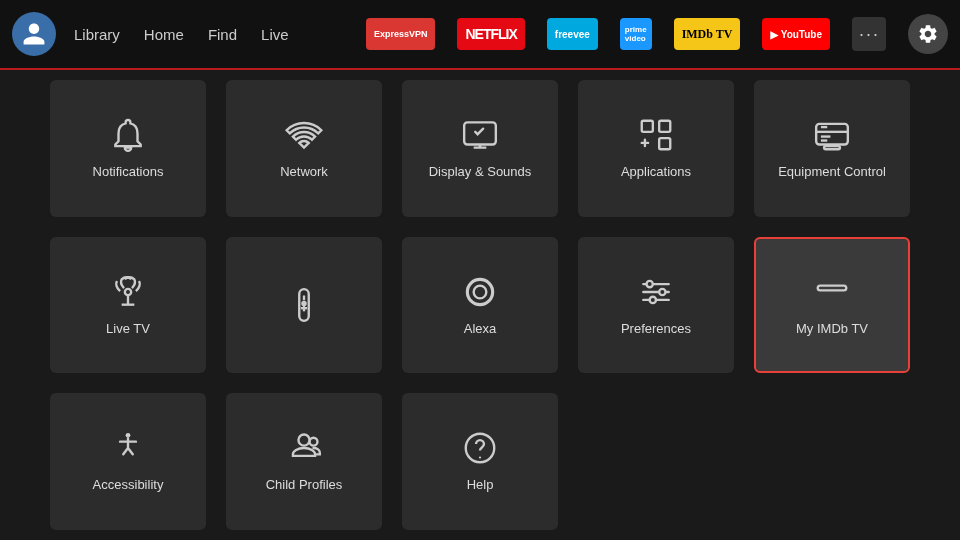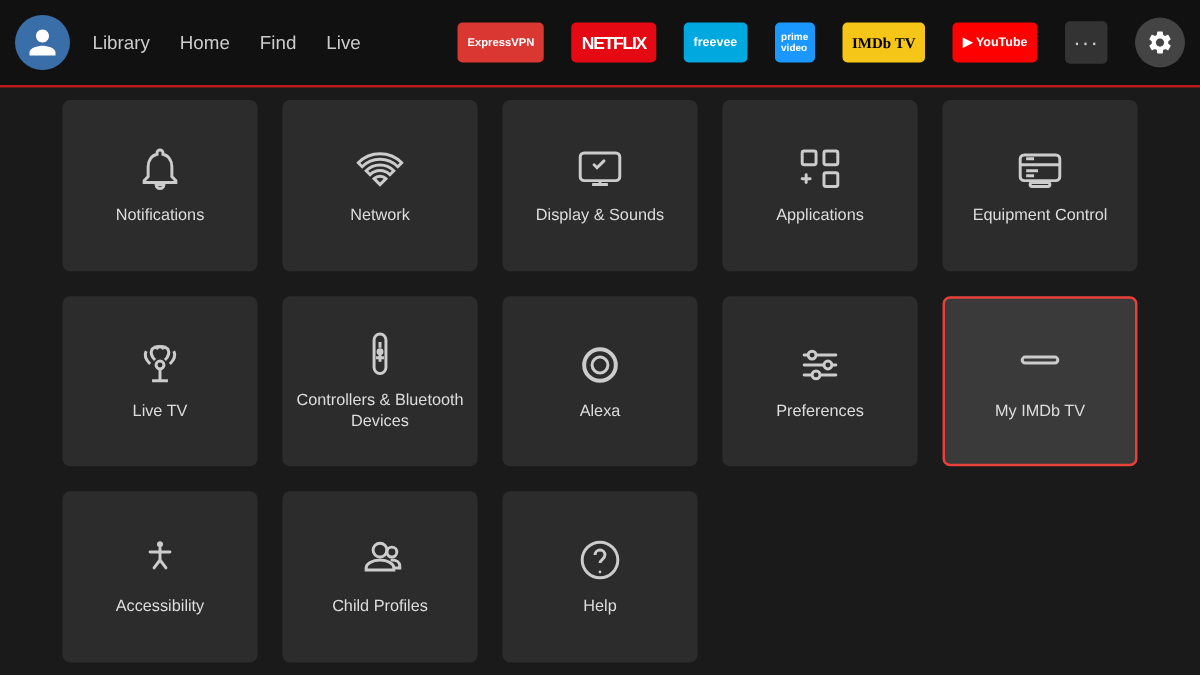--- a/index.html
+++ b/index.html
@@ -218,21 +218,20 @@
   </div>
 
   <div class="grid-item">
     <svg viewBox="0 0 24 24">
       <rect x="9" y="2" width="6" height="20" rx="3"></rect>
       <line x1="12" y1="6" x2="12" y2="9"></line>
       <circle cx="12" cy="11" r="1" fill="#ccc"></circle>
       <line x1="10" y1="14" x2="14" y2="14"></line>
       <line x1="12" y1="12" x2="12" y2="16"></line>
     </svg>
-    <span class="grid-item-label">Controllers &amp; Bluetooth Devices</span>
   </div>
 
   <div class="grid-item">
     <svg viewBox="0 0 24 24">
       <circle cx="12" cy="12" r="8" stroke-width="2"></circle>
       <circle cx="12" cy="12" r="4" stroke-width="1.5"></circle>
     </svg>
     <span class="grid-item-label">Alexa</span>
   </div>
 

